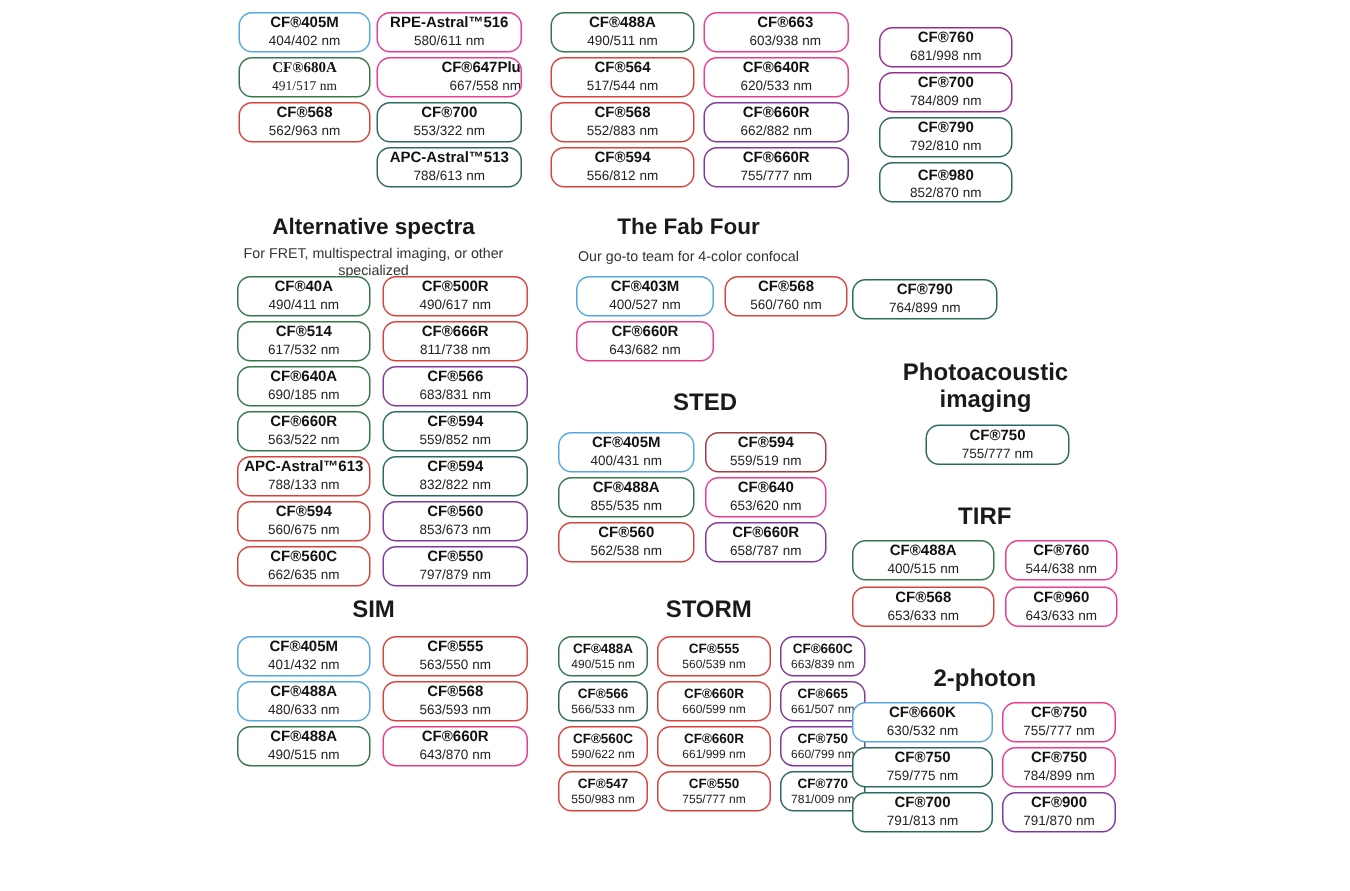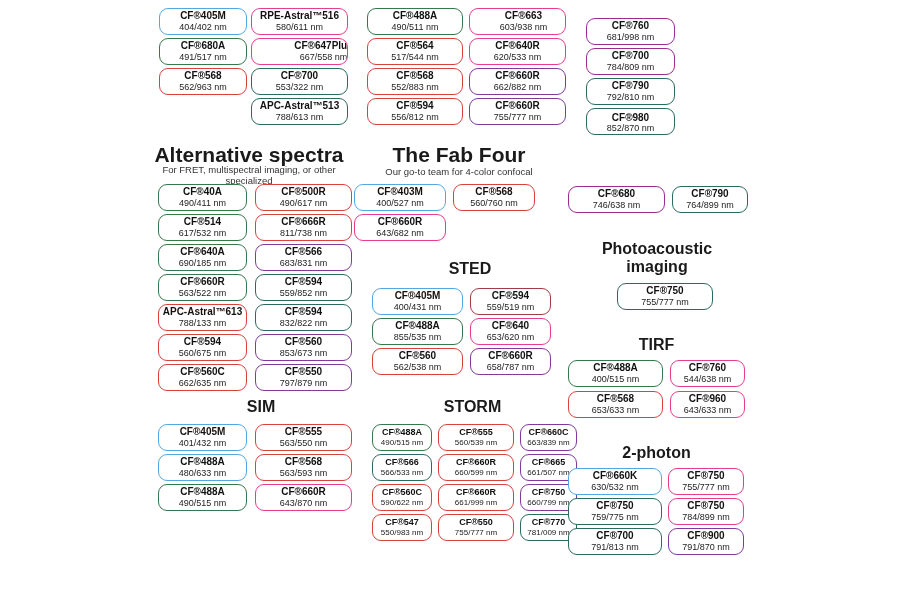--- a/index.html
+++ b/index.html
@@ -7,42 +7,42 @@
           font-family:"Liberation Sans",sans-serif;}
   .col,.grid{position:absolute;}
   .col{display:flex;flex-direction:column;gap:3px;}
   .grid{display:grid;}
   .pill{border:1.6px solid #888;border-radius:9px;background:#fff;height:25px;
         display:flex;flex-direction:column;align-items:center;justify-content:center;
         line-height:1.18;white-space:nowrap;overflow:hidden;box-sizing:content-box;}
   .pill-name{font-size:10px;font-weight:bold;color:#111;}
   .pill-nm{font-size:9px;color:#222;}
   .sec-title{position:absolute;text-align:center;font-weight:bold;color:#1a1a1a;}
-  .t-big{font-size:21px;}
+  .t-big{font-size:15px;}
   .t-mid{font-size:16px;}
   .sec-sub{position:absolute;text-align:center;font-size:9.5px;color:#333;}
 
   #top-col1{left:159px;top:8px;width:88px;}
   #top-col2{left:251px;top:8px;width:97px;}
   #top-col3{left:367px;top:8px;width:96px;}
   #top-col4{left:469px;top:8px;width:97px;}
   #top-col5{left:586px;top:18px;width:89px;}
 
   #alt-title{left:150px;top:143px;width:198px;}
   #alt-sub{left:138px;top:164px;width:222px;}
   #alt-grid{left:158px;top:184px;grid-template-columns:89px 97px;column-gap:8px;row-gap:3px;}
 
   #fab-title{left:368px;top:143px;width:182px;}
   #fab-sub{left:358px;top:166px;width:202px;}
-  #fab-grid{left:354px;top:184px;grid-template-columns:92px 82px;column-gap:7px;row-gap:3px;text-align:center;}
+  #fab-grid{left:384px;top:184px;grid-template-columns:92px 82px;column-gap:7px;row-gap:3px;text-align:center;}
 
   #sted-title{left:380px;top:260px;width:180px;}
   #sted-grid{left:372px;top:288px;grid-template-columns:91px 81px;column-gap:7px;row-gap:3px;}
 
-  #sim-title{left:162px;top:398px;width:198px;}
+  #sim-title{left:150px;top:398px;width:198px;}
   #sim-grid{left:158px;top:424px;grid-template-columns:89px 97px;column-gap:8px;row-gap:3px;}
 
   #storm-title{left:370px;top:398px;width:205px;}
   #storm-grid{left:372px;top:424px;grid-template-columns:60px 76px 57px;column-gap:6px;row-gap:3px;}
   #storm-grid .pill-name{font-size:9px;}
   #storm-grid .pill-nm{font-size:8px;}
 
   #misc-grid{left:568px;top:186px;grid-template-columns:97px 76px;column-gap:7px;}
 
   #pa-title{left:592px;top:240px;width:130px;line-height:1.15;}
@@ -57,21 +57,21 @@
 </head>
 <body>
 
 <div id="canvas">
 
   <div id="top-col1" class="col">
       <div class="pill" style="border-color: rgb(85, 168, 223);">
         <div class="pill-name">CF®405M</div>
         <div class="pill-nm">404/402 nm</div>
       </div>
-      <div class="pill" style="border-color: rgb(53, 120, 76);">
+      <div class="pill" style="border-color: rgb(53, 120, 76); font-family: Liberation Serif, serif;">
         <div class="pill-name">CF®680A</div>
         <div class="pill-nm">491/517 nm</div>
       </div>
       <div class="pill" style="border-color: rgb(216, 66, 60);">
         <div class="pill-name">CF®568</div>
         <div class="pill-nm">562/963 nm</div>
       </div>
     </div>
   <div id="top-col2" class="col">
       <div class="pill" style="border-color: rgb(231, 60, 144);">
@@ -326,24 +326,20 @@
         <div class="pill-name">CF®550</div>
         <div class="pill-nm">755/777 nm</div>
       </div>
       <div class="pill" style="border-color: rgb(43, 106, 96);">
         <div class="pill-name">CF®770</div>
         <div class="pill-nm">781/009 nm</div>
       </div>
     </div>
 
   <div id="misc-grid" class="grid">
-      <div class="pill" style="border-color: rgb(153, 45, 146);">
-        <div class="pill-name">CF®680</div>
-        <div class="pill-nm">746/638 nm</div>
-      </div>
       <div class="pill" style="border-color: rgb(43, 106, 96);">
         <div class="pill-name">CF®790</div>
         <div class="pill-nm">764/899 nm</div>
       </div>
     </div>
 
   <div id="pa-title" class="sec-title t-mid">Photoacoustic imaging</div>
   <div id="pa-grid" class="grid">
       <div class="pill" style="border-color: rgb(43, 106, 96);">
         <div class="pill-name">CF®750</div>

